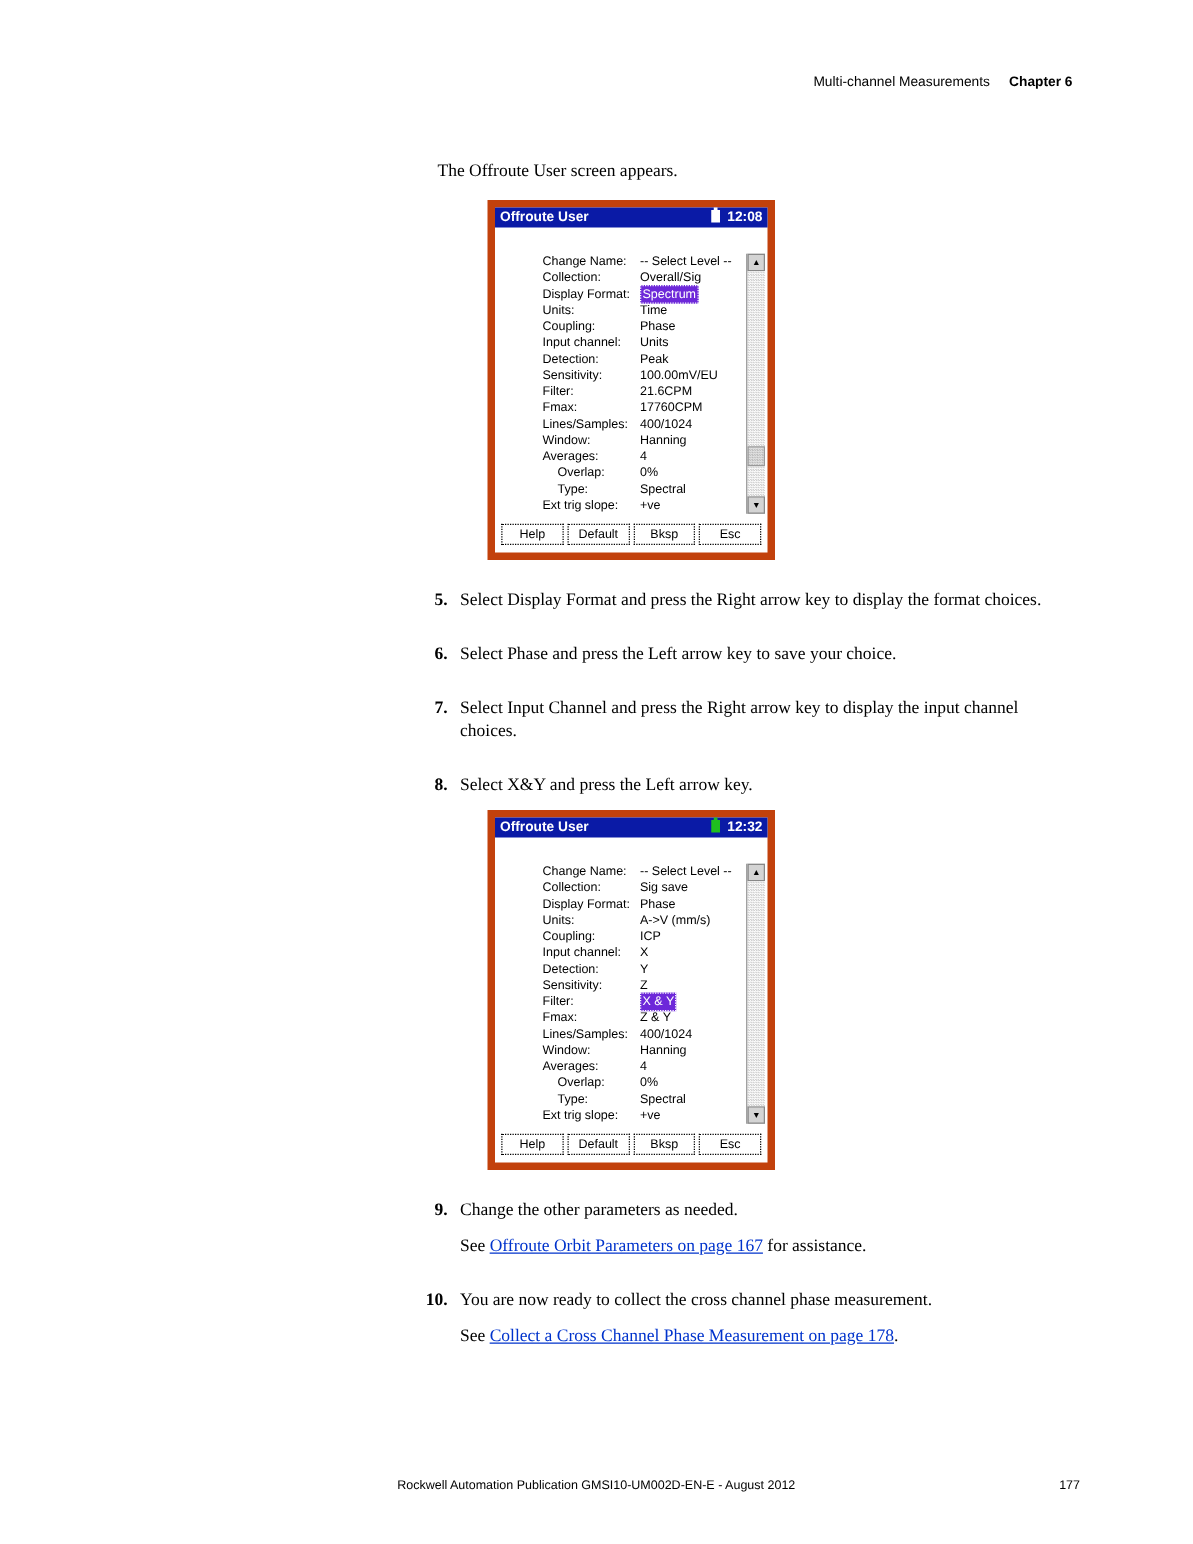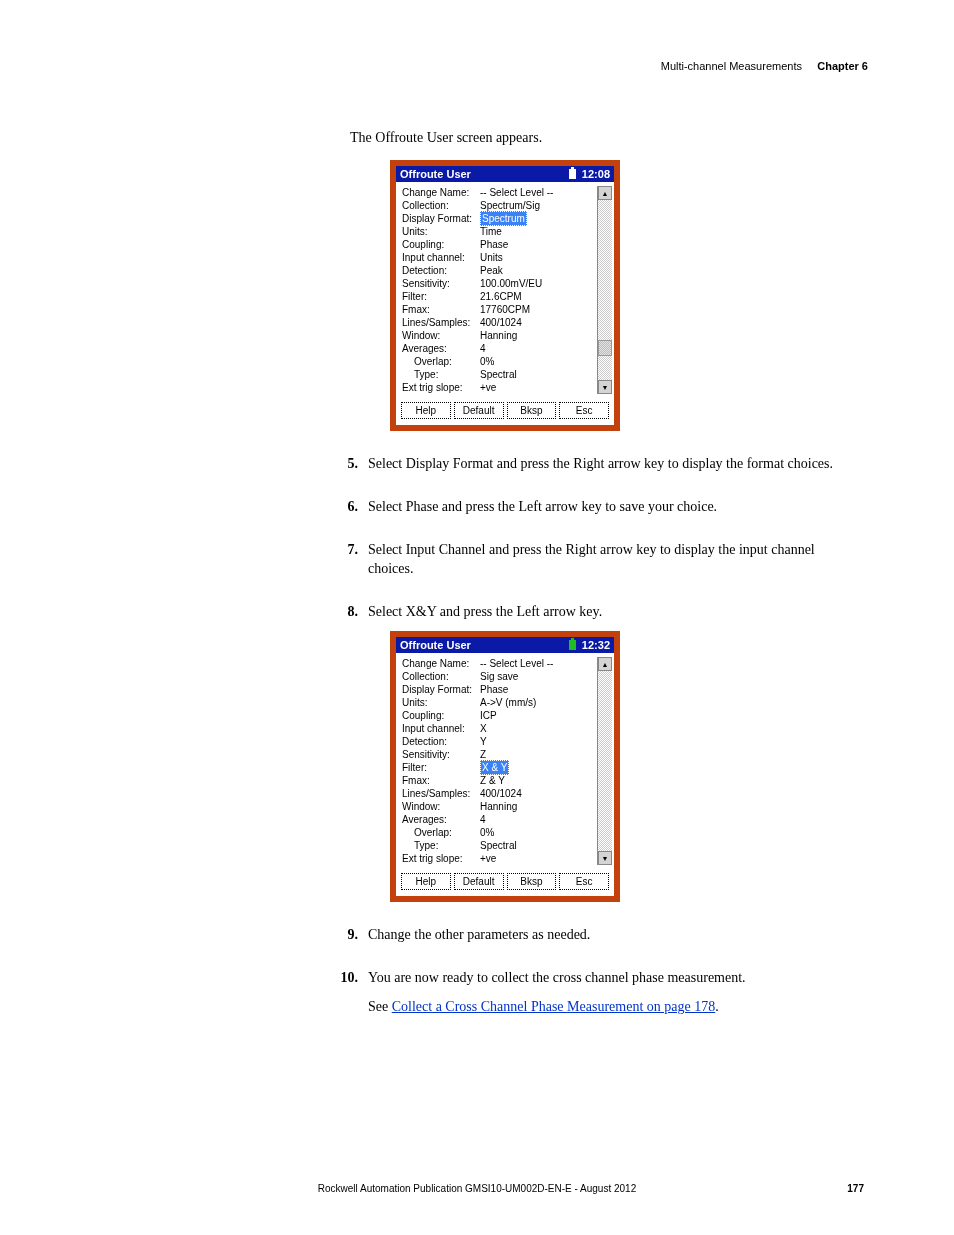--- a/index.html
+++ b/index.html
@@ -8,21 +8,21 @@
     background: #fff;
     font-family: Georgia, 'Times New Roman', serif;
     color: #000;
     width: 954px;
     height: 1235px;
     position: relative;
   }
   .header {
     position: absolute;
     top: 60px;
-    right: 86px;
+    right: 96px;
     font-size: 11px;
     font-family: Arial, Helvetica, sans-serif;
   }
   .header .ch-bold { font-weight: bold; }
   .content {
     position: absolute;
     top: 130px;
     left: 350px;
     width: 500px;
   }
@@ -67,21 +67,21 @@
   }
   .footer-pub {
     position: absolute;
     left: 0;
     width: 954px;
     text-align: center;
   }
   .footer-page {
     position: absolute;
     right: 90px;
-    font-weight: bold;
+    font-weight: normal;
   }
 
   
   .device {
     width: 218px;
     border: 6px solid #c2410c;
     font-family: Tahoma, Arial, sans-serif;
     font-size: 10px;
     background: #fff;
     margin-left: 40px;
@@ -110,38 +110,39 @@
     content: '';
     position: absolute;
     top: -2px;
     left: 2px;
     width: 3px;
     height: 2px;
     background: inherit;
   }
   .device .body {
     display: flex;
-    padding: 4px 2px 2px 6px;
+    padding: 21px 2px 2px 6px;
     min-height: 200px;
+    margin-left: 32px;
   }
   .device .labels {
     width: 78px;
     line-height: 13px;
   }
   .device .labels .indent { padding-left: 12px; }
   .device .values-wrap {
     flex: 1;
     display: flex;
   }
   .device .values {
     flex: 1;
     line-height: 13px;
   }
   .device .values .hl {
-    background: #3b82f6;
+    background: #6d28d9;
     color: #fff;
     border: 1px dotted #fff;
     padding: 0 1px;
     margin: -1px 0;
     display: inline-block;
   }
   .scrollbar {
     width: 14px;
     border-left: 1px solid #888;
     background: #e8e8e8;
@@ -222,21 +223,21 @@
         <div>Lines/Samples:</div>
         <div>Window:</div>
         <div>Averages:</div>
         <div class="indent">Overlap:</div>
         <div class="indent">Type:</div>
         <div>Ext trig slope:</div>
       </div>
       <div class="values-wrap">
         <div class="values">
           <div>-- Select Level --</div>
-          <div>Spectrum/Sig</div>
+          <div>Overall/Sig</div>
           <div><span class="hl">Spectrum</span></div>
           <div>Time</div>
           <div>Phase</div>
           <div>Units</div>
           <div>Peak</div>
           <div>100.00mV/EU</div>
           <div>21.6CPM</div>
           <div>17760CPM</div>
           <div>400/1024</div>
           <div>Hanning</div>
@@ -340,20 +341,23 @@
       <div class="btn">Bksp</div>
       <div class="btn">Esc</div>
     </div>
   </div>
 
   <div class="step-list">
     <div class="step">
       <div class="num">9.</div>
       <div class="body">
         <div>Change the other parameters as needed.</div>
+        <div class="sub">
+          <span>See </span><span class="link">Offroute Orbit Parameters on page 167</span><span> for assistance.</span>
+        </div>
       </div>
     </div>
     <div class="step">
       <div class="num">10.</div>
       <div class="body">
         <div>You are now ready to collect the cross channel phase measurement.</div>
         <div class="sub">
           <span>See </span><span class="link">Collect a Cross Channel Phase Measurement on page 178</span><span>.</span>
         </div>
       </div>

